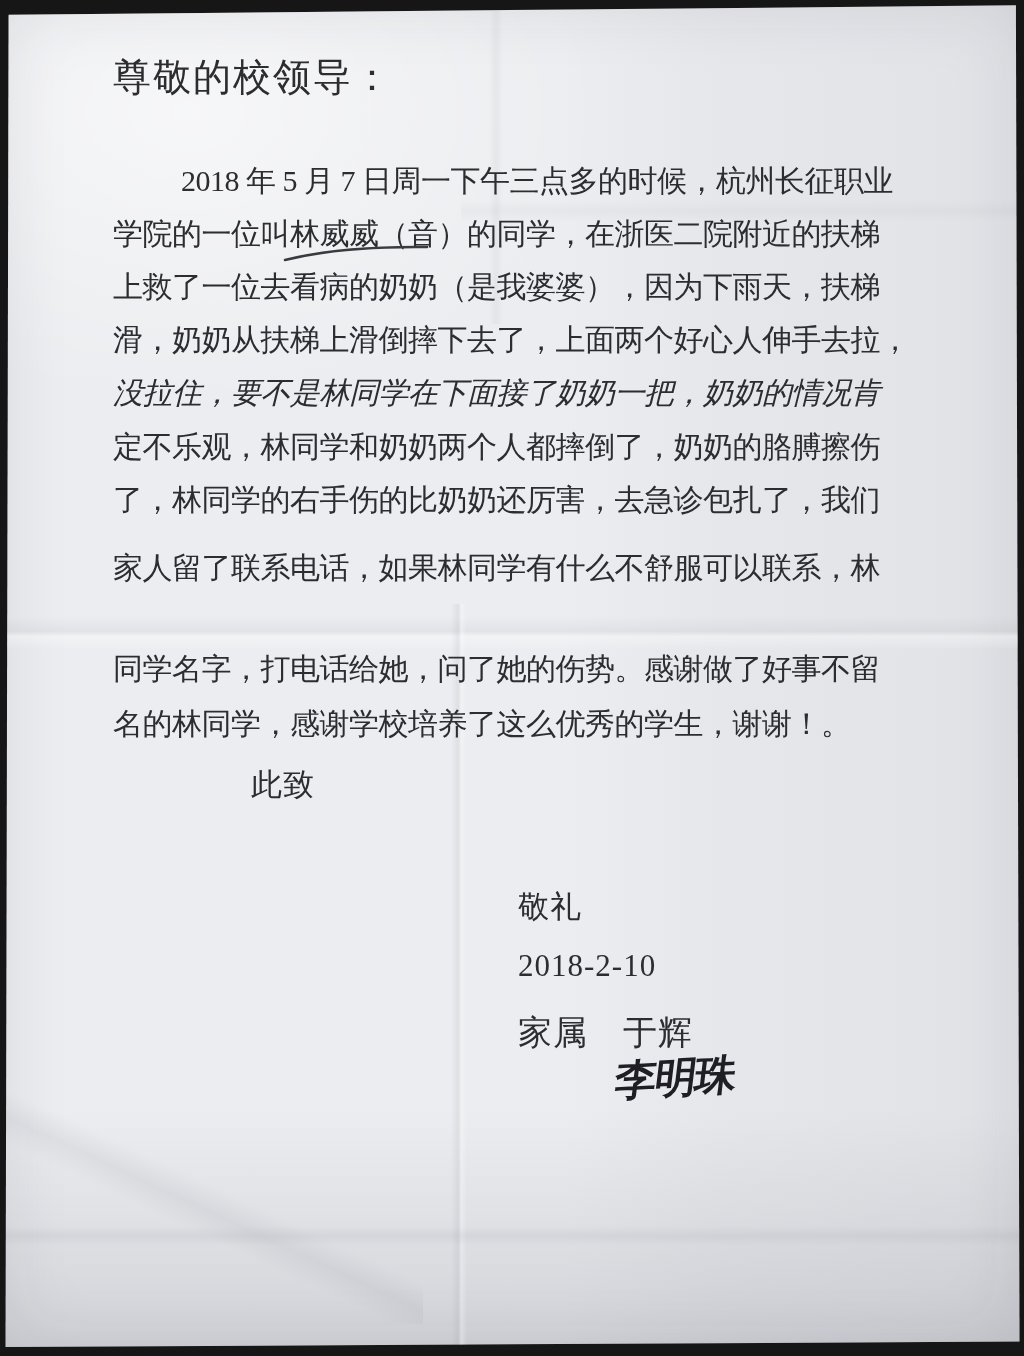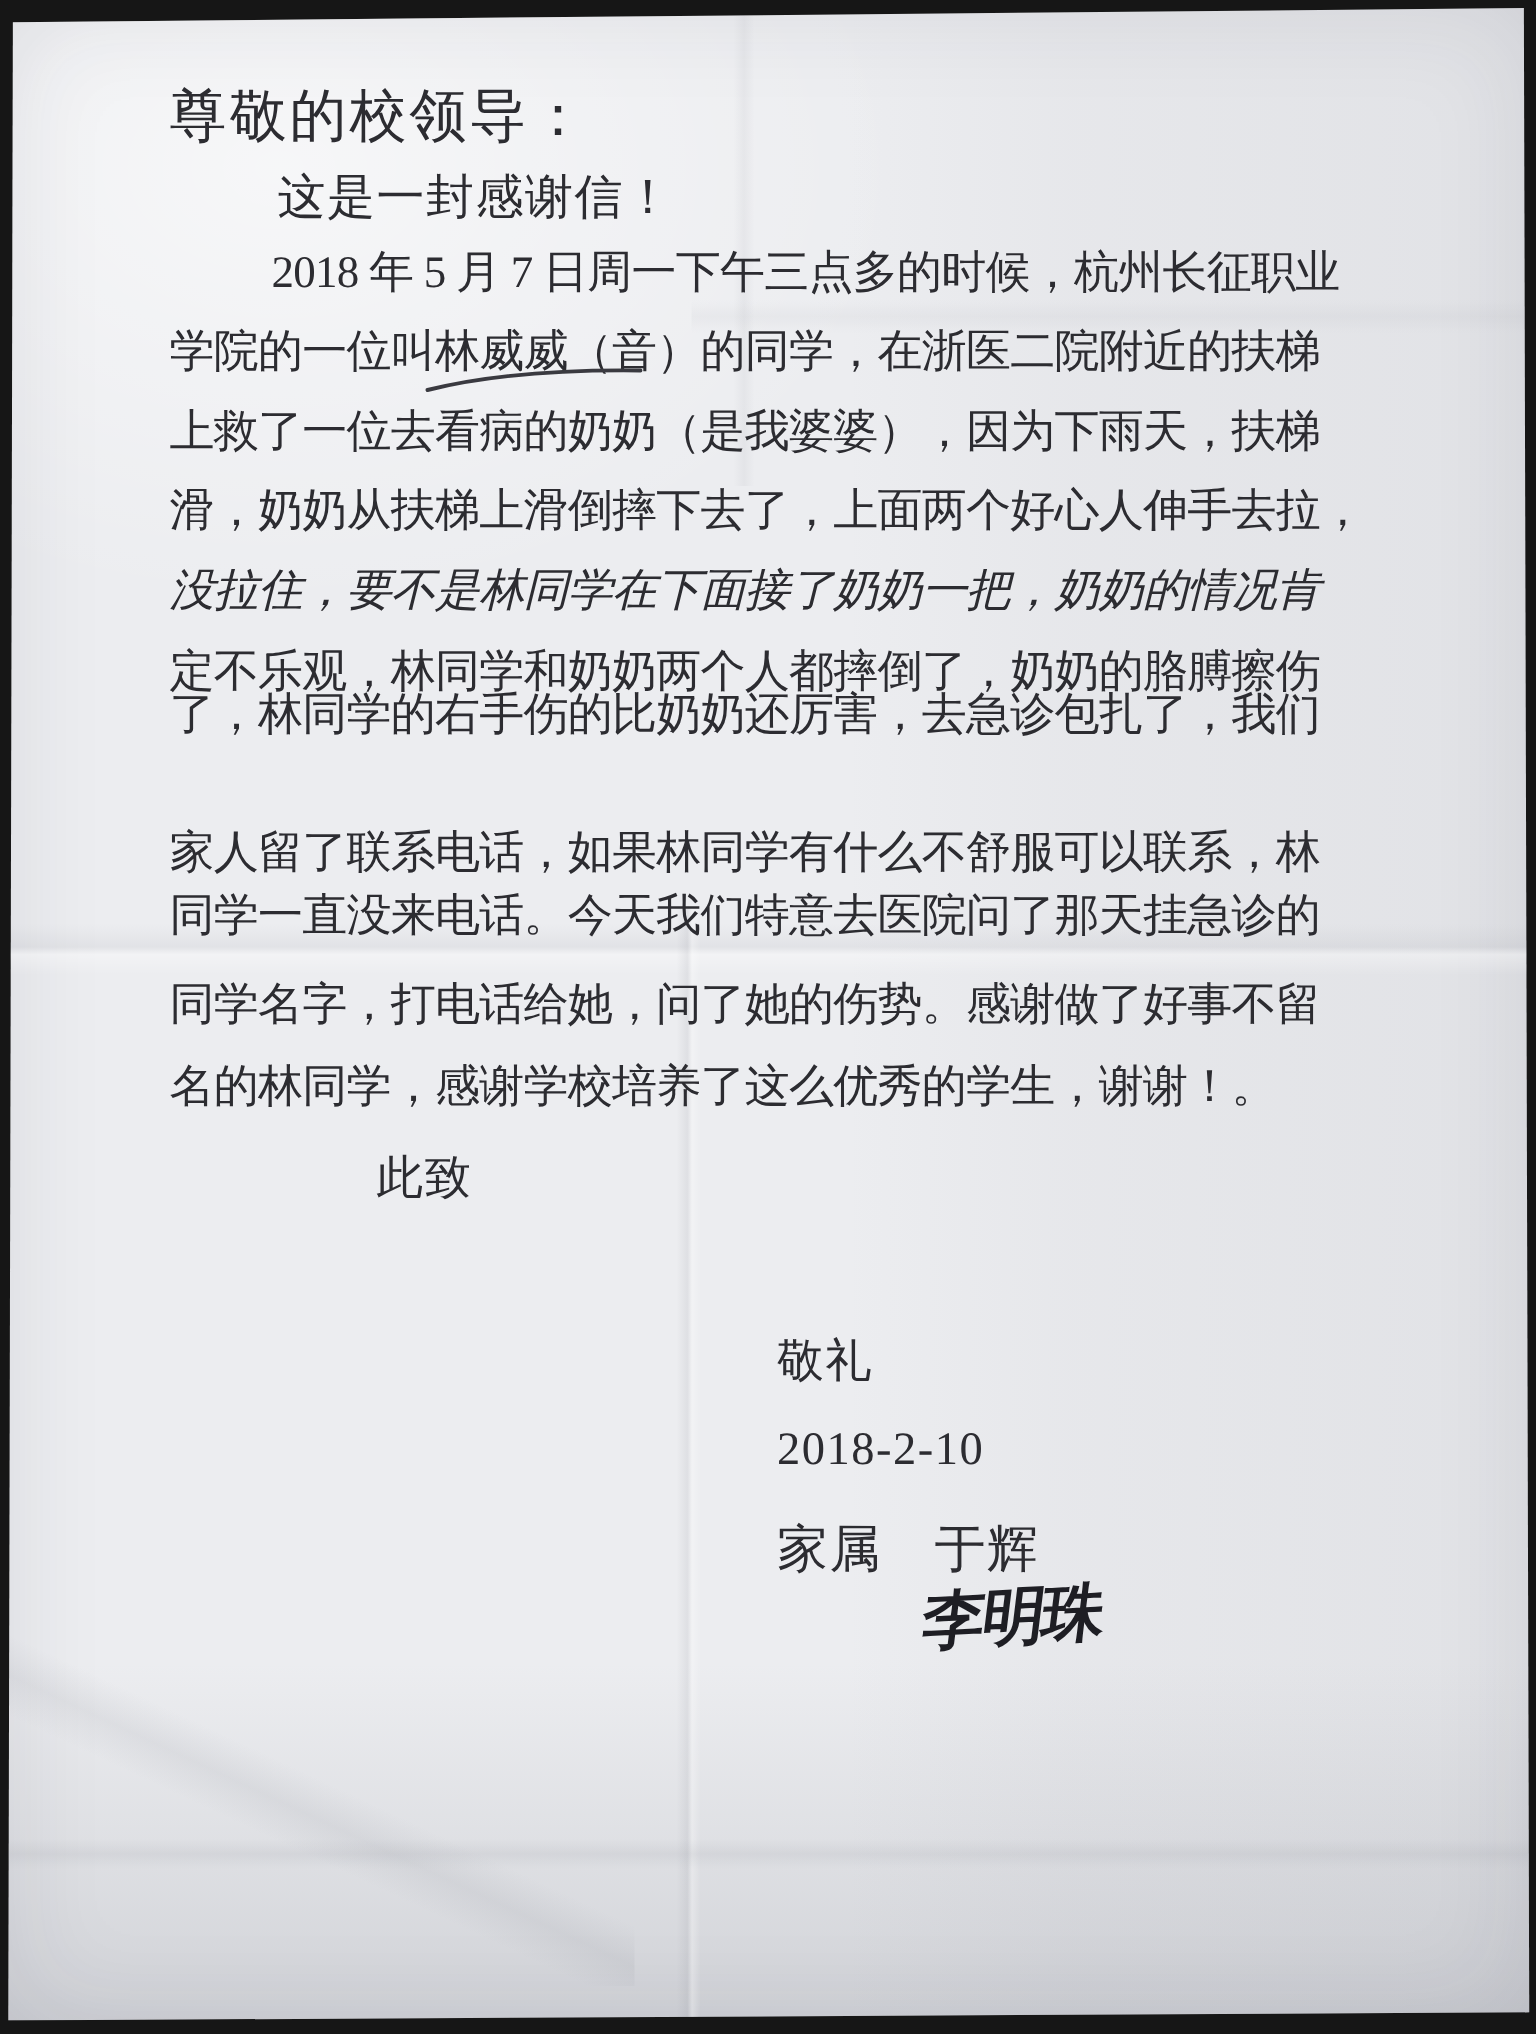--- a/index.html
+++ b/index.html
@@ -76,31 +76,29 @@
 
   <div class="crease crease-h-top"></div>
   <div class="crease crease-h-mid"></div>
   <div class="crease crease-v-low"></div>
   <div class="crease crease-v-top"></div>
   <div class="crease crease-diag-bl"></div>
   <div class="crease crease-h-bottom"></div>
 
   <div class="txt title" style="left:110px;top:48px;">尊敬的校领导：</div>
 
-  <div class="txt opening" style="left:182px;top:106px;">这是一封感谢信！</div>
 
   <div class="txt body-line" style="left:178px;top:157px;">2018 年 5 月 7 日周一下午三点多的时候，杭州长征职业</div>
   <div class="txt body-line" style="left:110px;top:210px;">学院的一位叫林威威（音）的同学，在浙医二院附近的扶梯</div>
   <div class="txt body-line" style="left:110px;top:263px;">上救了一位去看病的奶奶（是我婆婆），因为下雨天，扶梯</div>
   <div class="txt body-line" style="left:110px;top:316px;">滑，奶奶从扶梯上滑倒摔下去了，上面两个好心人伸手去拉，</div>
   <div class="txt body-line" style="left:110px;top:369px;font-style:italic;">没拉住，要不是林同学在下面接了奶奶一把，奶奶的情况肯</div>
   <div class="txt body-line" style="left:110px;top:423px;">定不乐观，林同学和奶奶两个人都摔倒了，奶奶的胳膊擦伤</div>
-  <div class="txt body-line" style="left:110px;top:452px;font-family:Liberation Mono, monospace;">了，林同学的右手伤的比奶奶还厉害，去急诊包扎了，我们</div>
+  <div class="txt body-line" style="left:110px;top:476px;font-family:Liberation Mono, monospace;">了，林同学的右手伤的比奶奶还厉害，去急诊包扎了，我们</div>
   <div class="txt body-line" style="left:110px;top:544px;">家人留了联系电话，如果林同学有什么不舒服可以联系，林</div>
-  <div class="txt body-line" style="left:110px;top:586px;">同学一直没来电话。今天我们特意去医院问了那天挂急诊的</div>
   <div class="txt body-line" style="left:110px;top:645px;">同学名字，打电话给她，问了她的伤势。感谢做了好事不留</div>
   <div class="txt body-line" style="left:110px;top:700px;">名的林同学，感谢学校培养了这么优秀的学生，谢谢！。</div>
 
   <svg class="underline-svg" style="left:278px;top:238px;" width="150" height="22" viewBox="0 0 150 22">
     <path d="M4,18 Q 60,4 146,5" fill="none" stroke="#3a3a40" stroke-width="2.6" stroke-linecap="round"></path>
   </svg>
 
   <div class="txt close-line" style="left:248px;top:760px;">此致</div>
 
   <div class="txt close-line" style="left:515px;top:882px;">敬礼</div>

